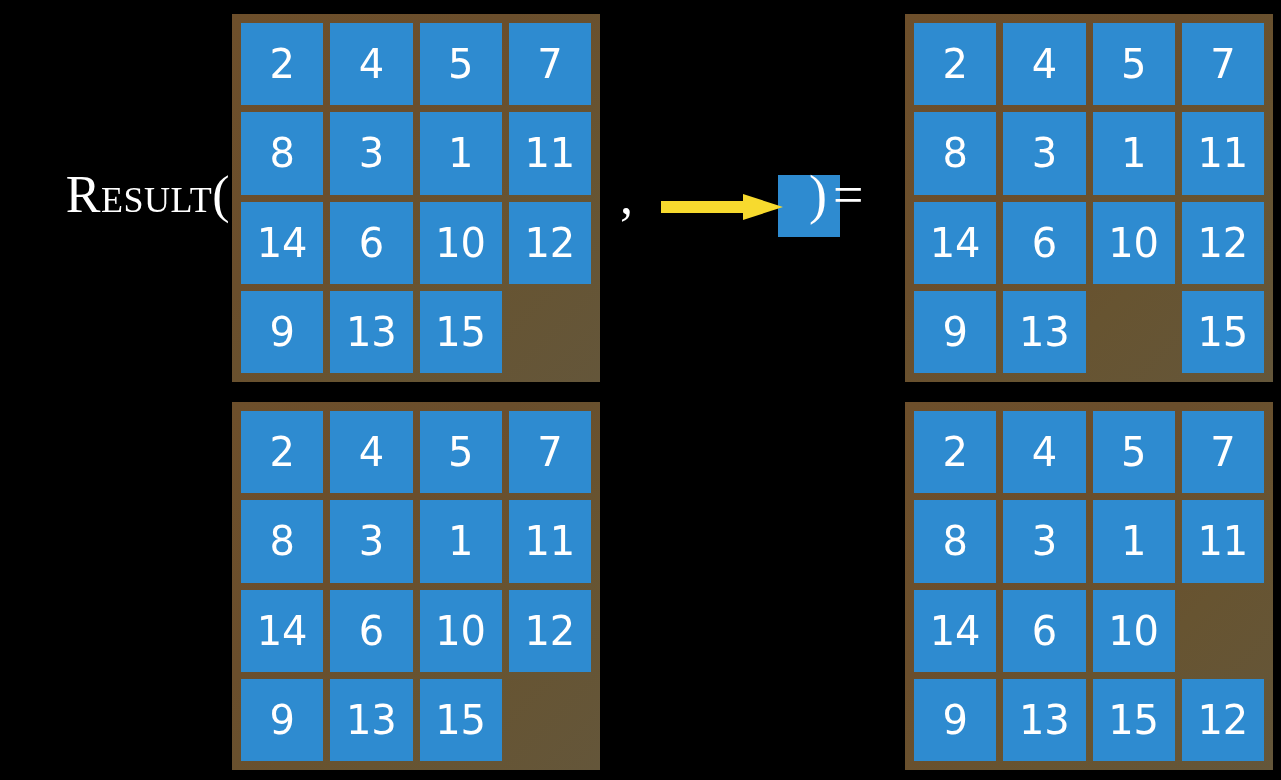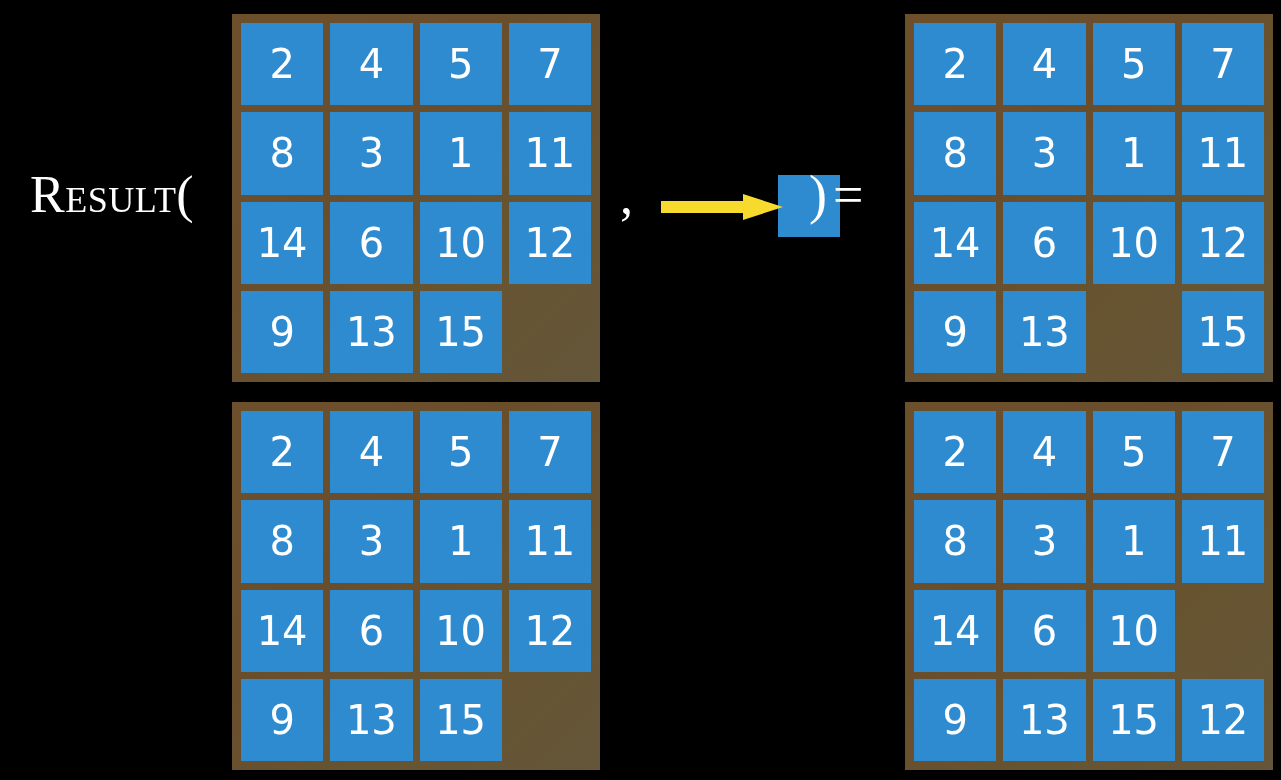--- a/index.html
+++ b/index.html
@@ -30,21 +30,21 @@
     display: block;
   }
   .row-1 { top: 0px; }
   .row-2 { top: 390px; }
 
   
   .result-label {
     position: absolute;
     left: 30px;
     width: 200px;
-    text-align: left;
+    text-align: right;
     color: #ffffff;
     font-family: "Liberation Serif", "DejaVu Serif", serif;
     font-variant: small-caps;
     font-size: 52px;
     line-height: 1;
     letter-spacing: 0.5px;
     white-space: nowrap;
     user-select: none;
   }
   .row-1 .result-label { top: 169px; }

